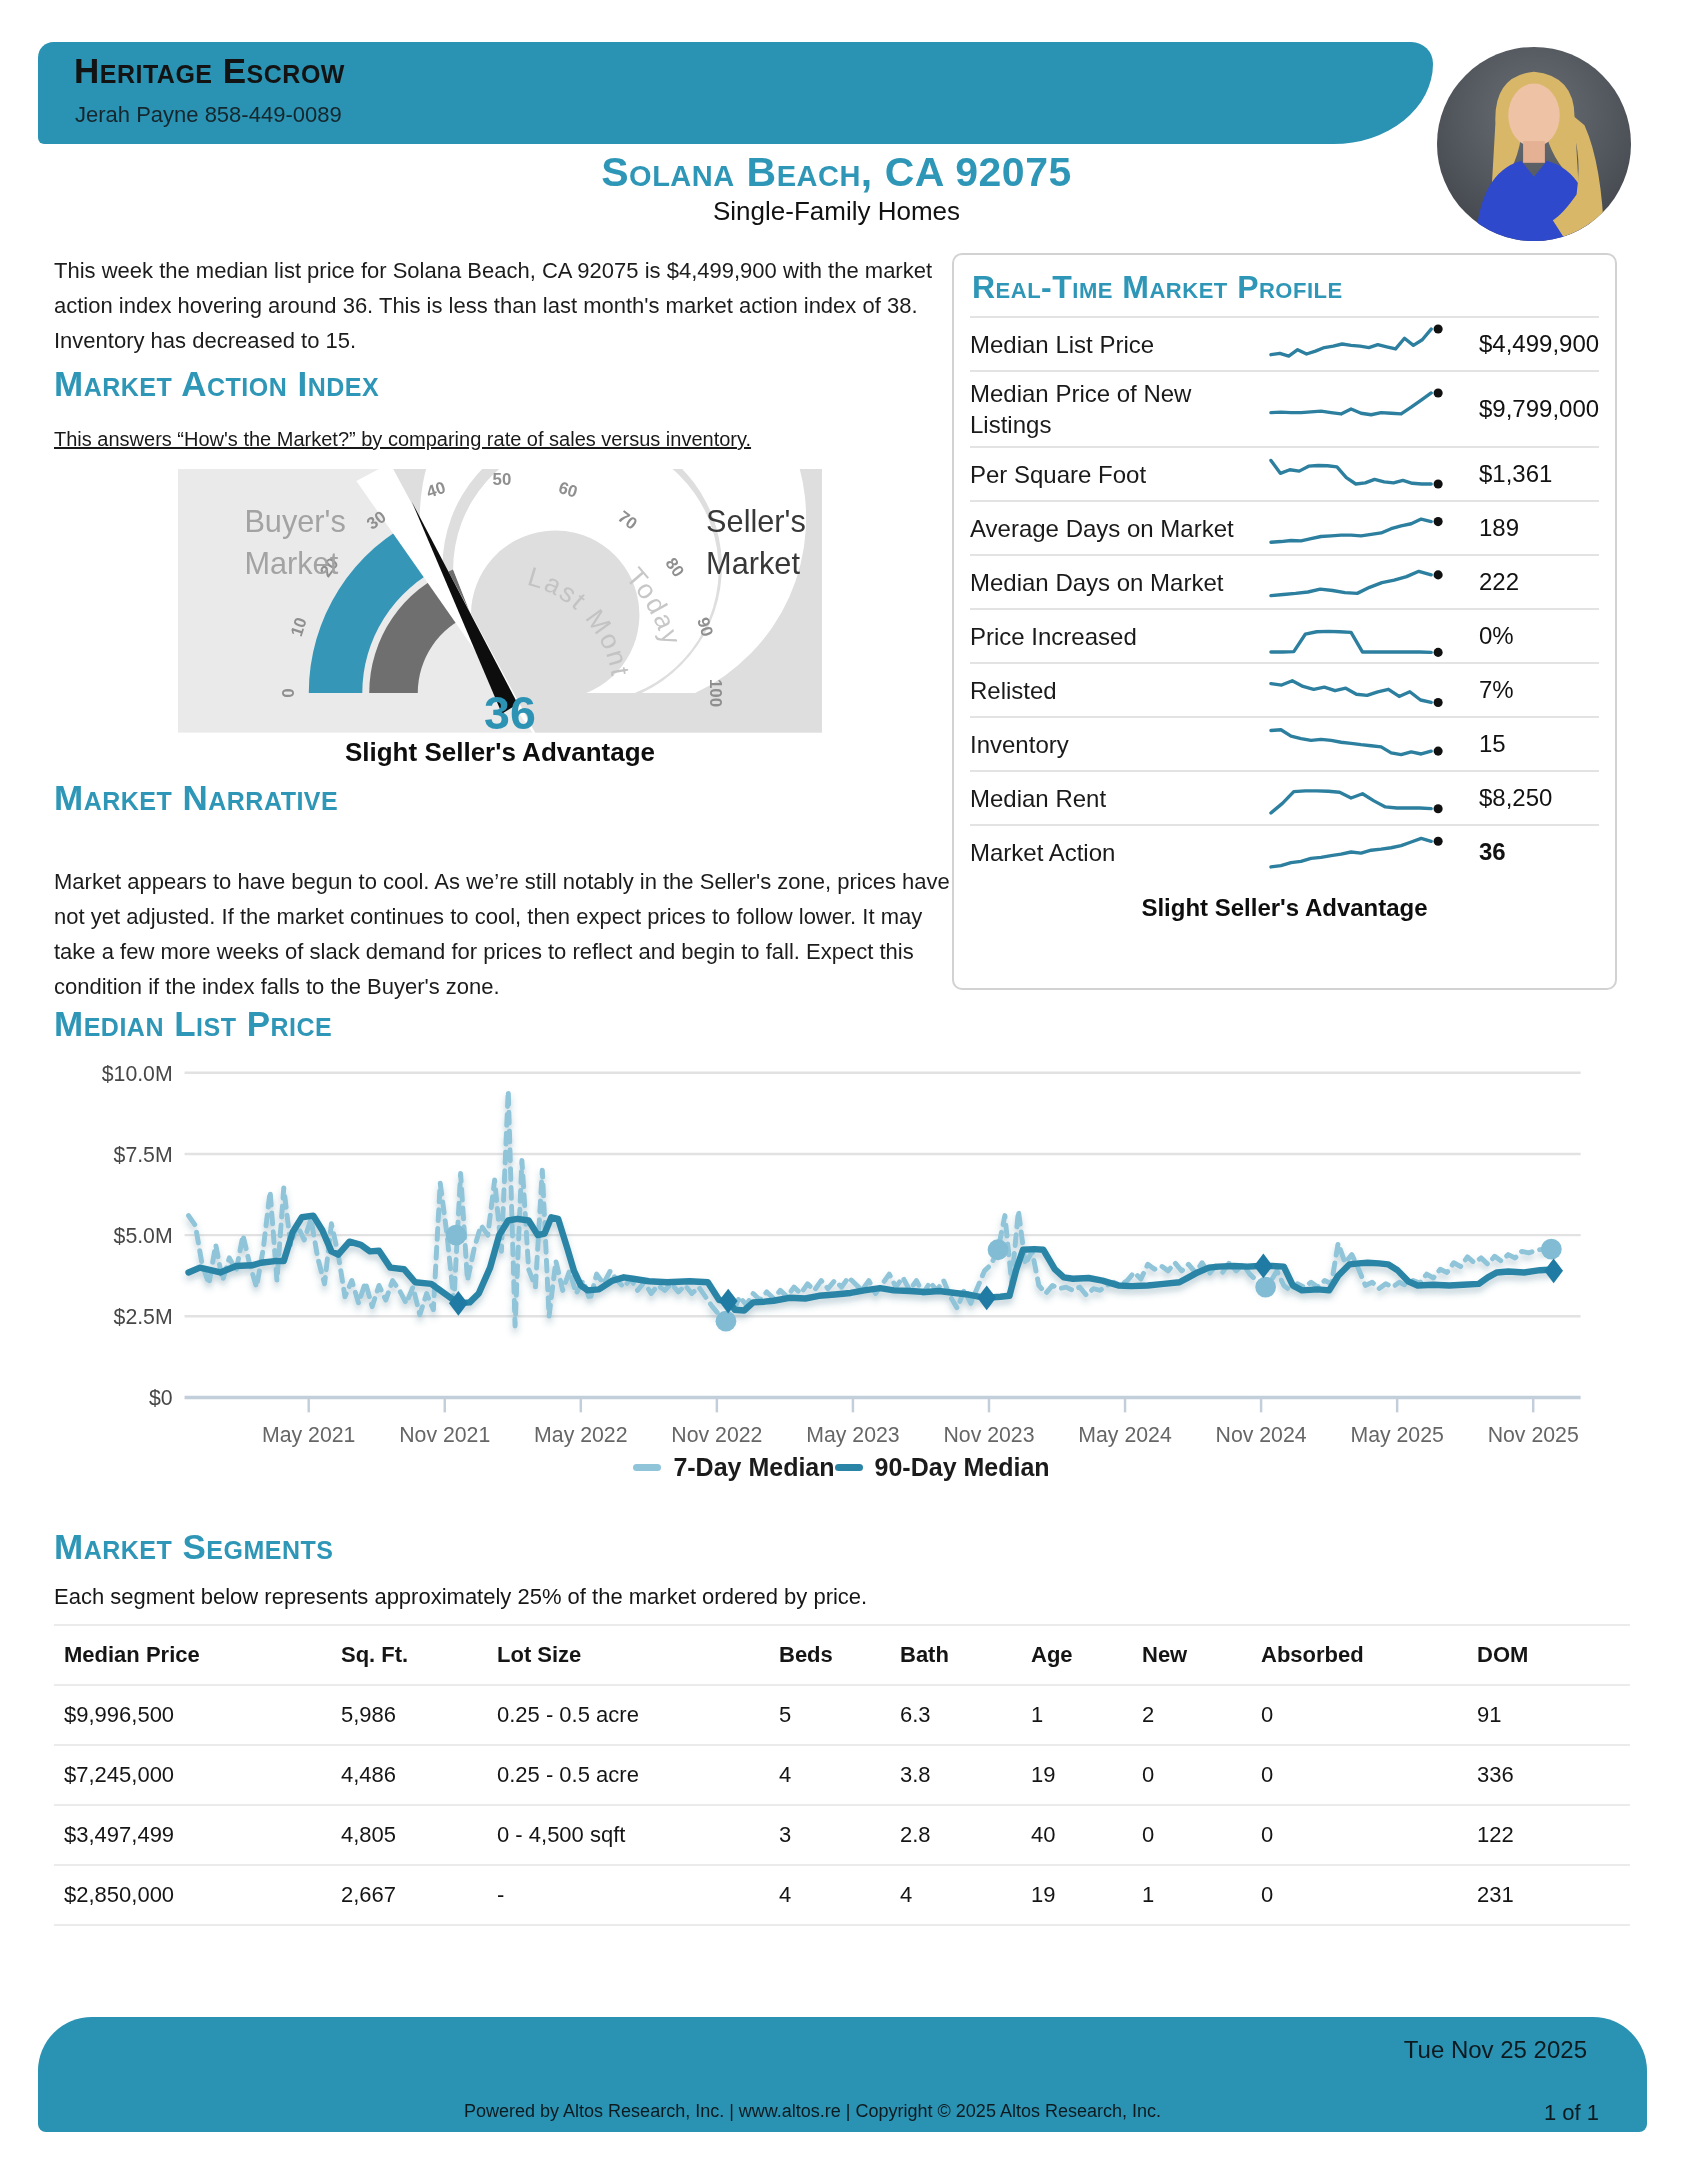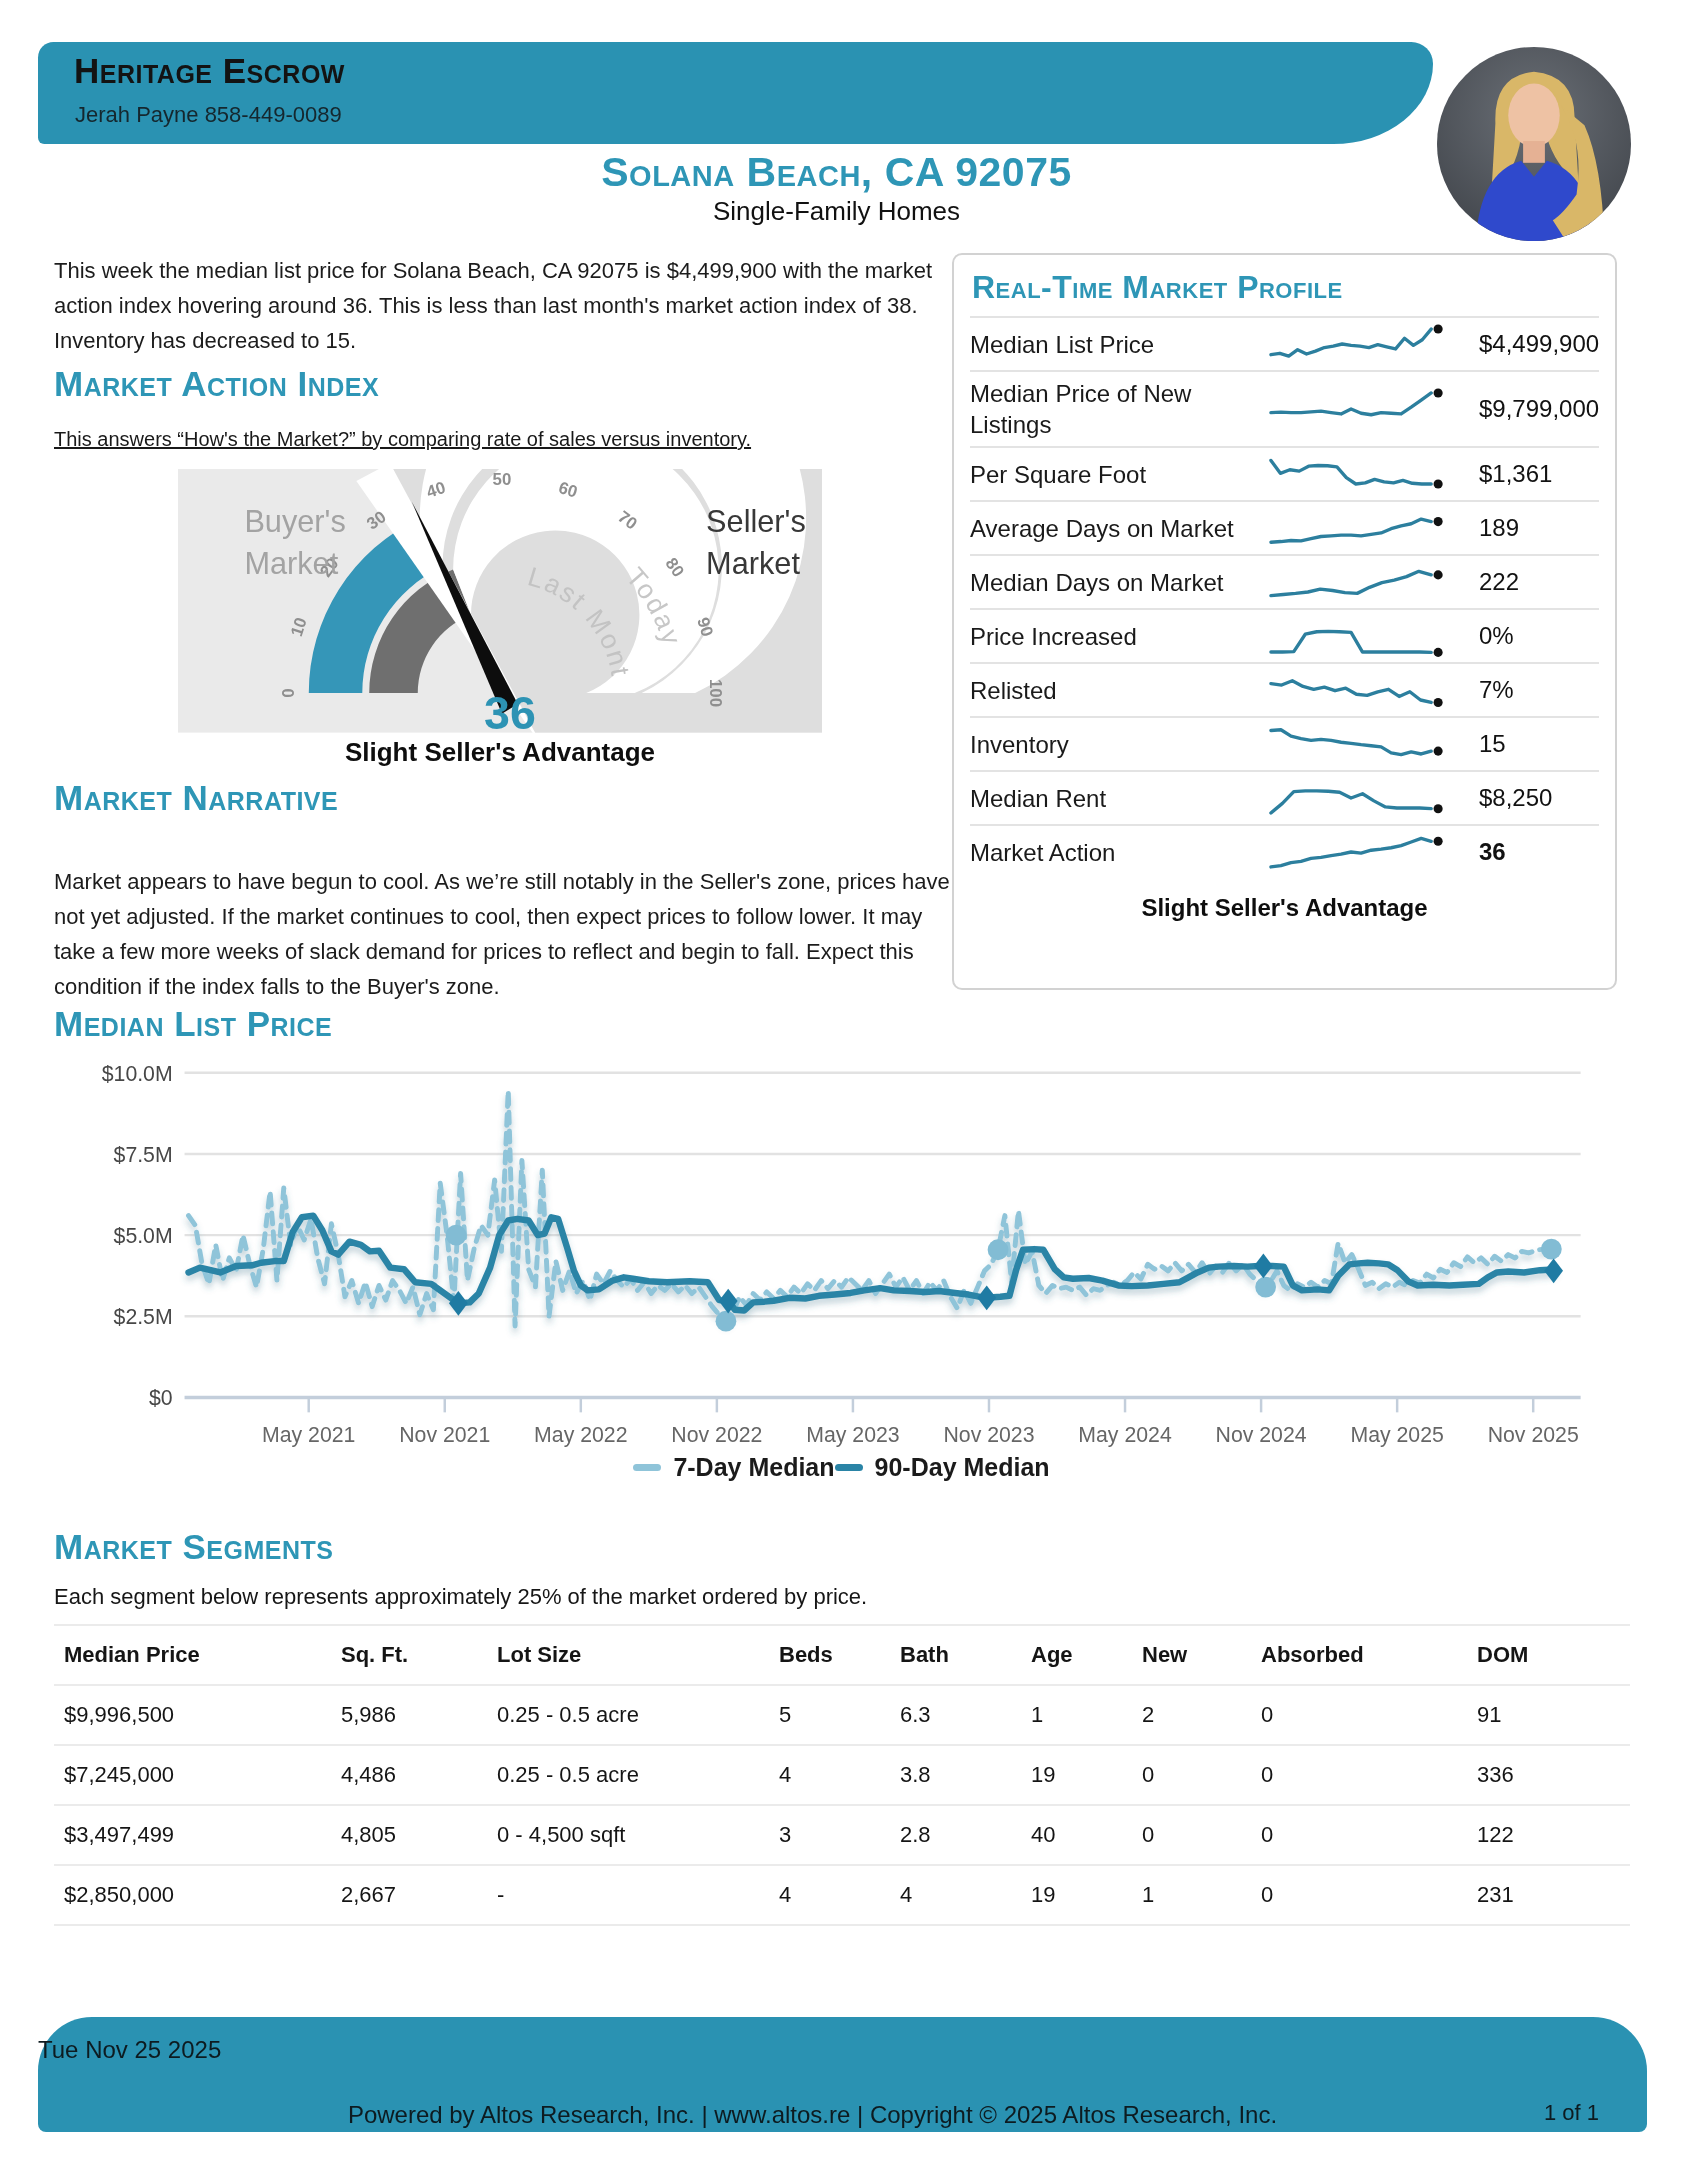--- a/index.html
+++ b/index.html
@@ -37,22 +37,22 @@
   
   .h-seg{left:54px;top:1527px;}
   .seg-caption{left:54px;top:1584px;font-size:22px;color:#161616;}
   .segtable{left:54px;top:1624px;width:1576px;}
   .trow{display:grid;grid-template-columns:277px 156px 282px 121px 131px 111px 119px 216px 1fr;align-items:center;border-bottom:2px solid #ebebeb;}
   .trow>div{padding:16px 0 16px 10px;font-size:22px;color:#151515;}
   .trow.thead{border-top:2px solid #ebebeb;}
   .trow.thead>div{font-weight:700;}
   
   .footer{left:38px;top:2017px;width:1609px;height:115px;background:#2a92b2;border-radius:54px 54px 8px 8px;}
-  .f-date{left:38px;top:2036px;width:1549px;text-align:left;font-size:24px;color:#0d1b20;}
-  .f-powered{left:38px;top:2101px;width:1549px;text-align:center;font-size:24px;color:#0d1b20;}
+  .f-date{left:38px;top:2036px;width:1549px;text-align:right;font-size:24px;color:#0d1b20;}
+  .f-powered{left:38px;top:2101px;width:1549px;text-align:center;font-size:18px;color:#0d1b20;}
   .f-page{left:1544px;top:2100px;width:79px;font-size:22px;color:#0d1b20;}
   svg text{font-family:"Liberation Sans",sans-serif;}
 </style>
 </head>
 <body>
 
 <div class="abs banner"></div>
 <div class="abs brand sc">Heritage Escrow</div>
 <div class="abs agent">Jerah Payne 858-449-0089</div>
 <svg class="abs avatar" viewBox="0 0 198 198">

